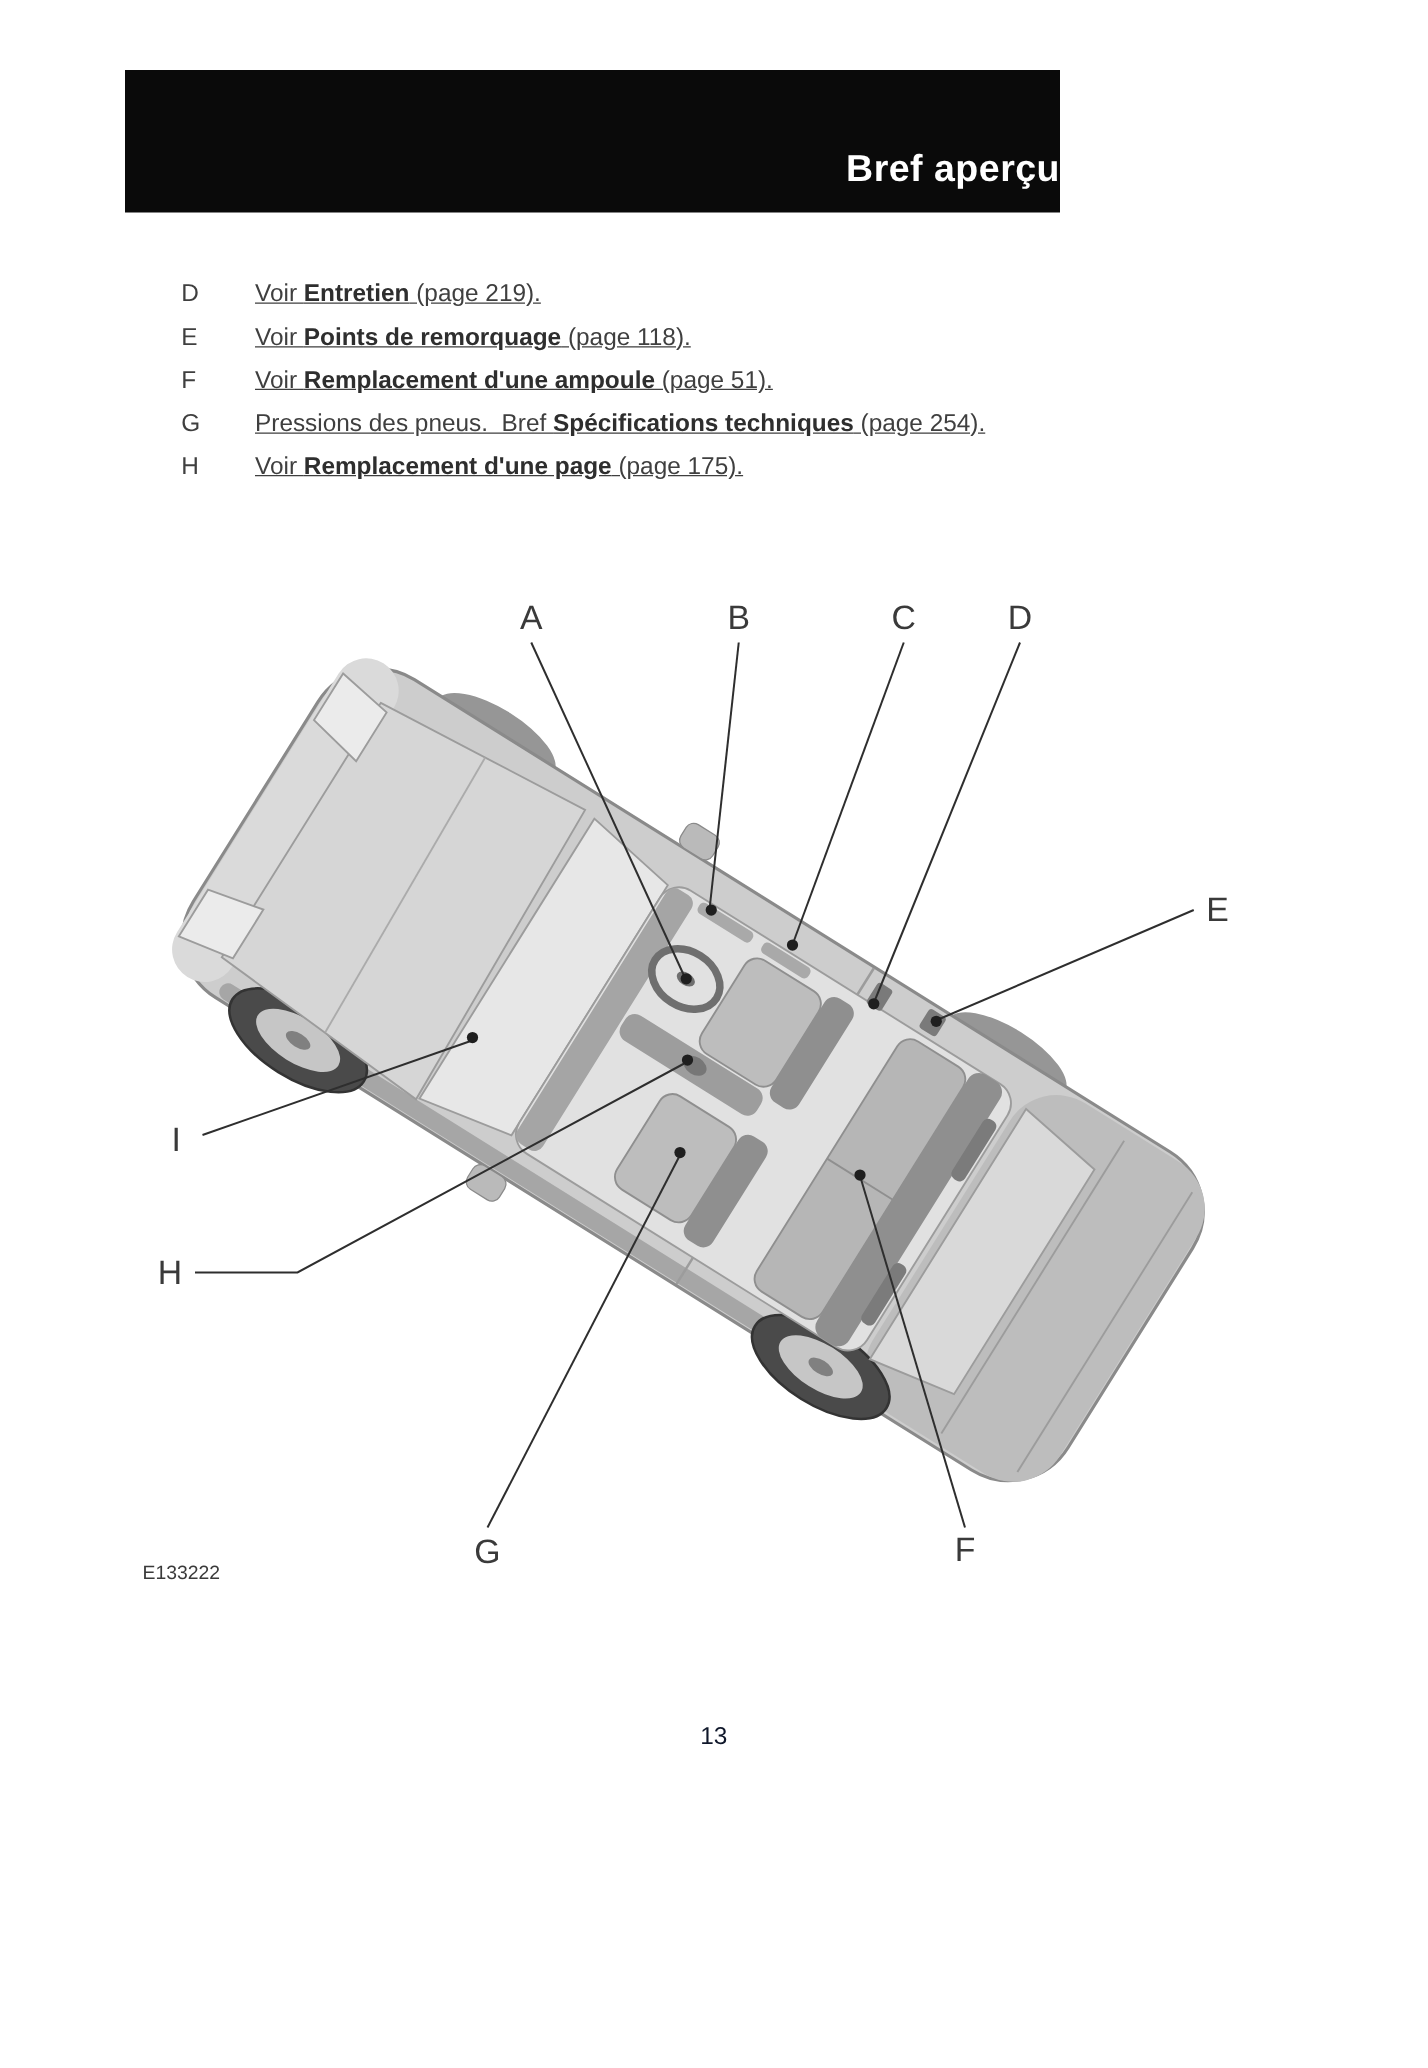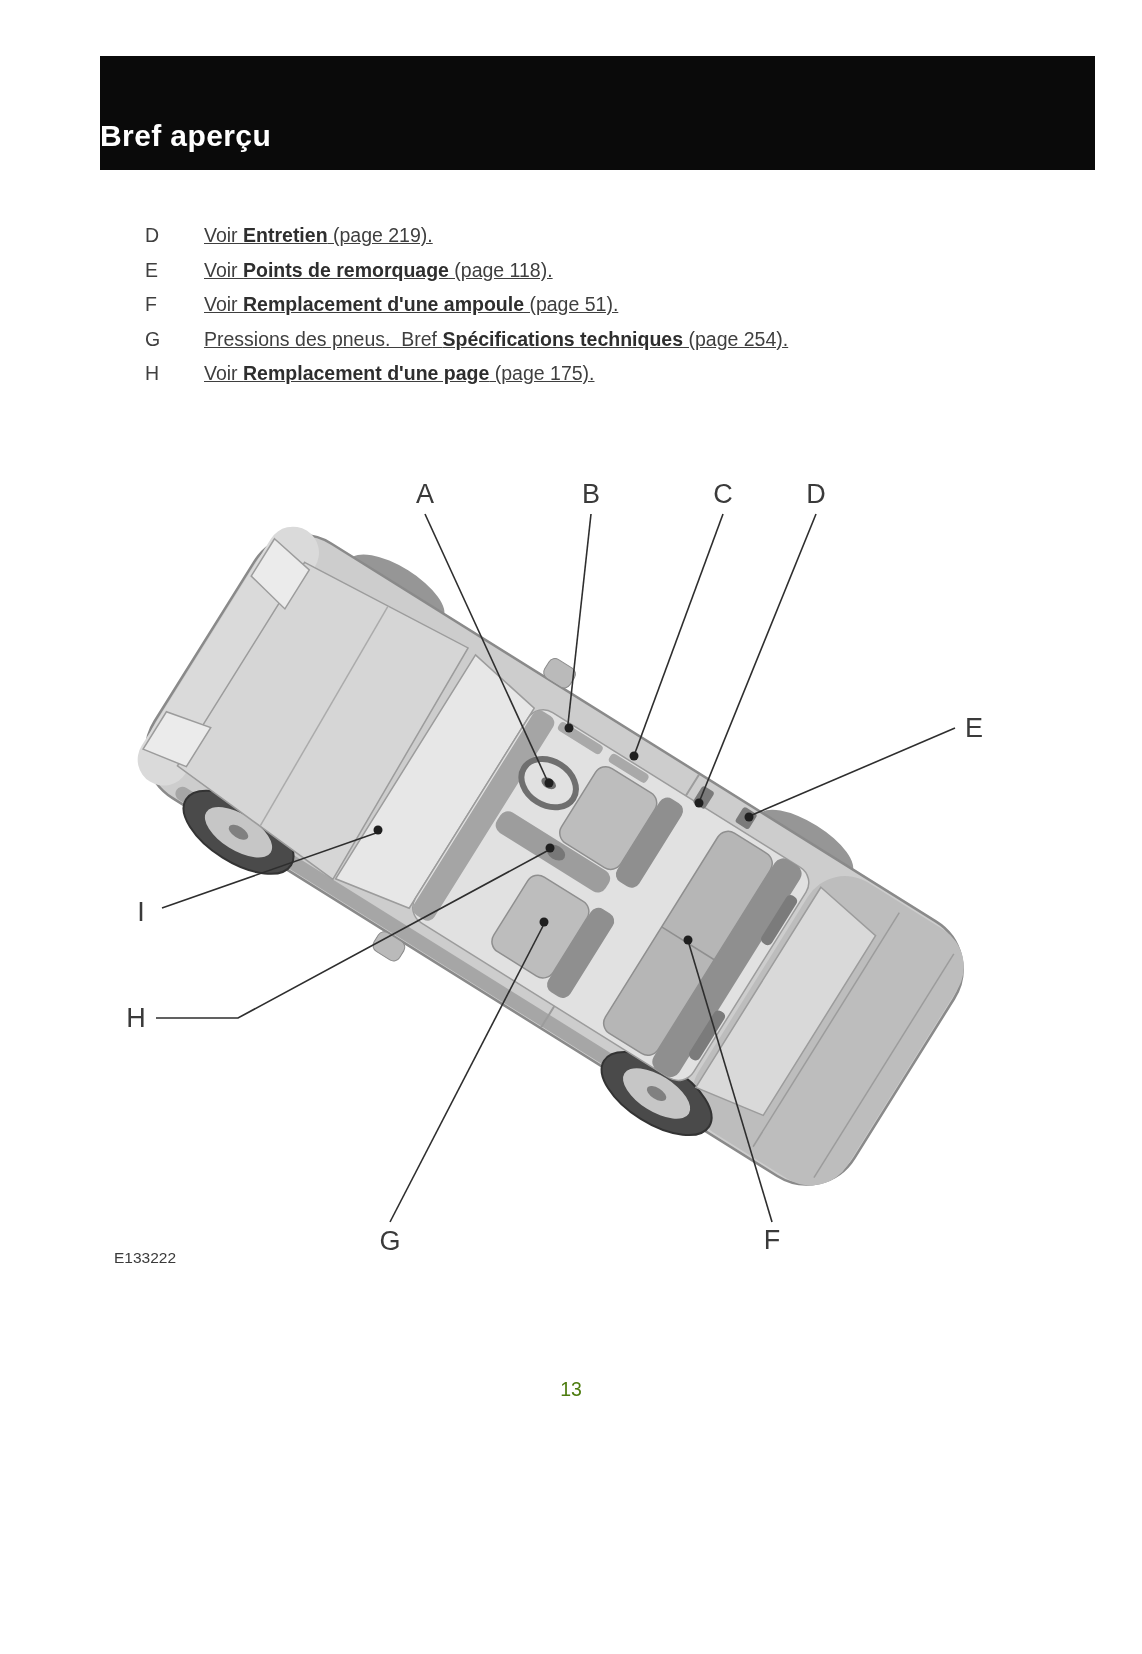--- a/index.html
+++ b/index.html
@@ -1,41 +1,41 @@
 <!DOCTYPE html>
 <html><head>
 <meta charset="utf-8">
 <style>
   * { margin:0; padding:0; box-sizing:border-box; }
   html,body { background:#ffffff; }
   body { width:1142px; height:1654px; font-family:"Liberation Sans", sans-serif; }
   .page { position:relative; width:1142px; height:1654px; background:#ffffff; overflow:hidden; }
 
   .header-bar {
-    position:absolute; left:100px; top:56px; width:995px; height:114px;
-    background:#0a0a0a; display:flex; justify-content:flex-start; align-items:flex-end;
+    position:absolute; left:100px; top:56px; width:748px; height:114px;
+    background:#0a0a0a; display:flex; justify-content:flex-end; align-items:flex-end;
     padding-bottom:17px;
   }
   .header-title { color:#ffffff; font-size:30px; font-weight:bold; letter-spacing:.4px; }
 
   .ref-list { position:absolute; left:145px; top:224px; width:840px; }
   .ref-row { display:flex; margin-bottom:11.5px; font-size:19.5px; color:#3f3f3f; line-height:23px; }
   .ref-letter { width:59px; flex:0 0 59px; }
   .ref-text { flex:1; white-space:pre-wrap;text-decoration:underline; }
   .ref-text .b { font-weight:bold; color:#2e2e2e; }
 
   .section-title { position:absolute; left:107px; top:426px; font-size:22.5px; font-weight:bold; color:#262626; }
 
   .figure { position:absolute; left:100px; top:470px; width:940px; height:810px; }
   .figure svg { display:block; }
   .figure text { font-family:"Liberation Sans", sans-serif; fill:#3a3a3a; }
   .callout-letter { font-size:27px; }
   .fig-code { font-size:15.5px; fill:#4a4a4a; }
 
-  .page-number { position:absolute; left:0; top:1378px; width:1142px; text-align:center; font-size:19.5px; color:#4d7c0f; }
+  .page-number { position:absolute; left:0; top:1378px; width:1142px; text-align:center; font-size:19.5px; color:#0f172a; }
 </style>
 </head>
 <body>
 
 <div class="page">
 
   <div class="header-bar">
     <span class="header-title">Bref aperçu</span>
   </div>
 

